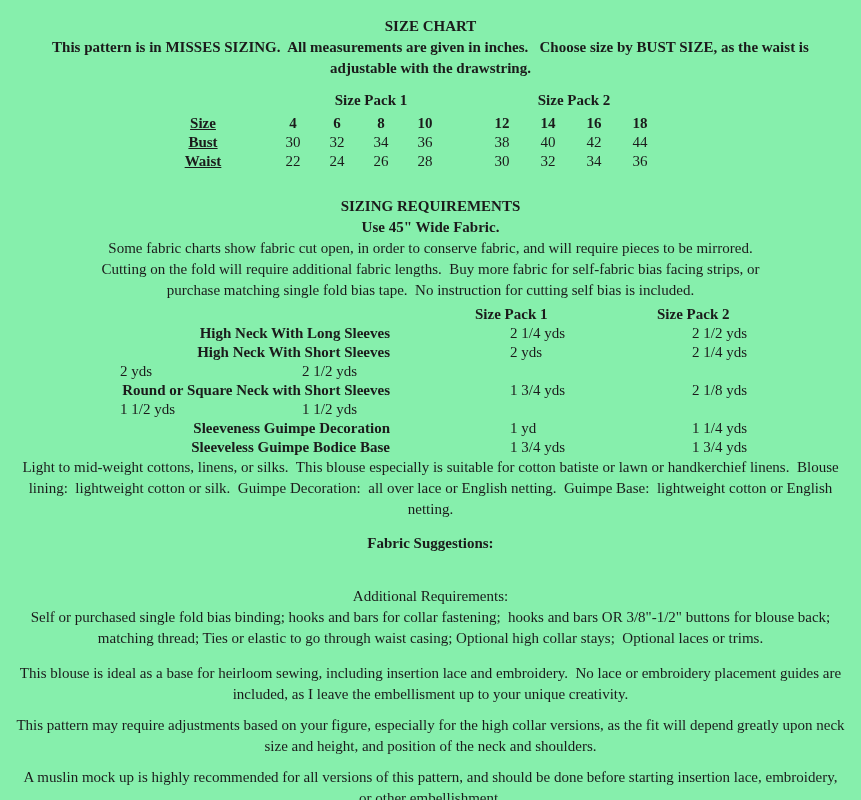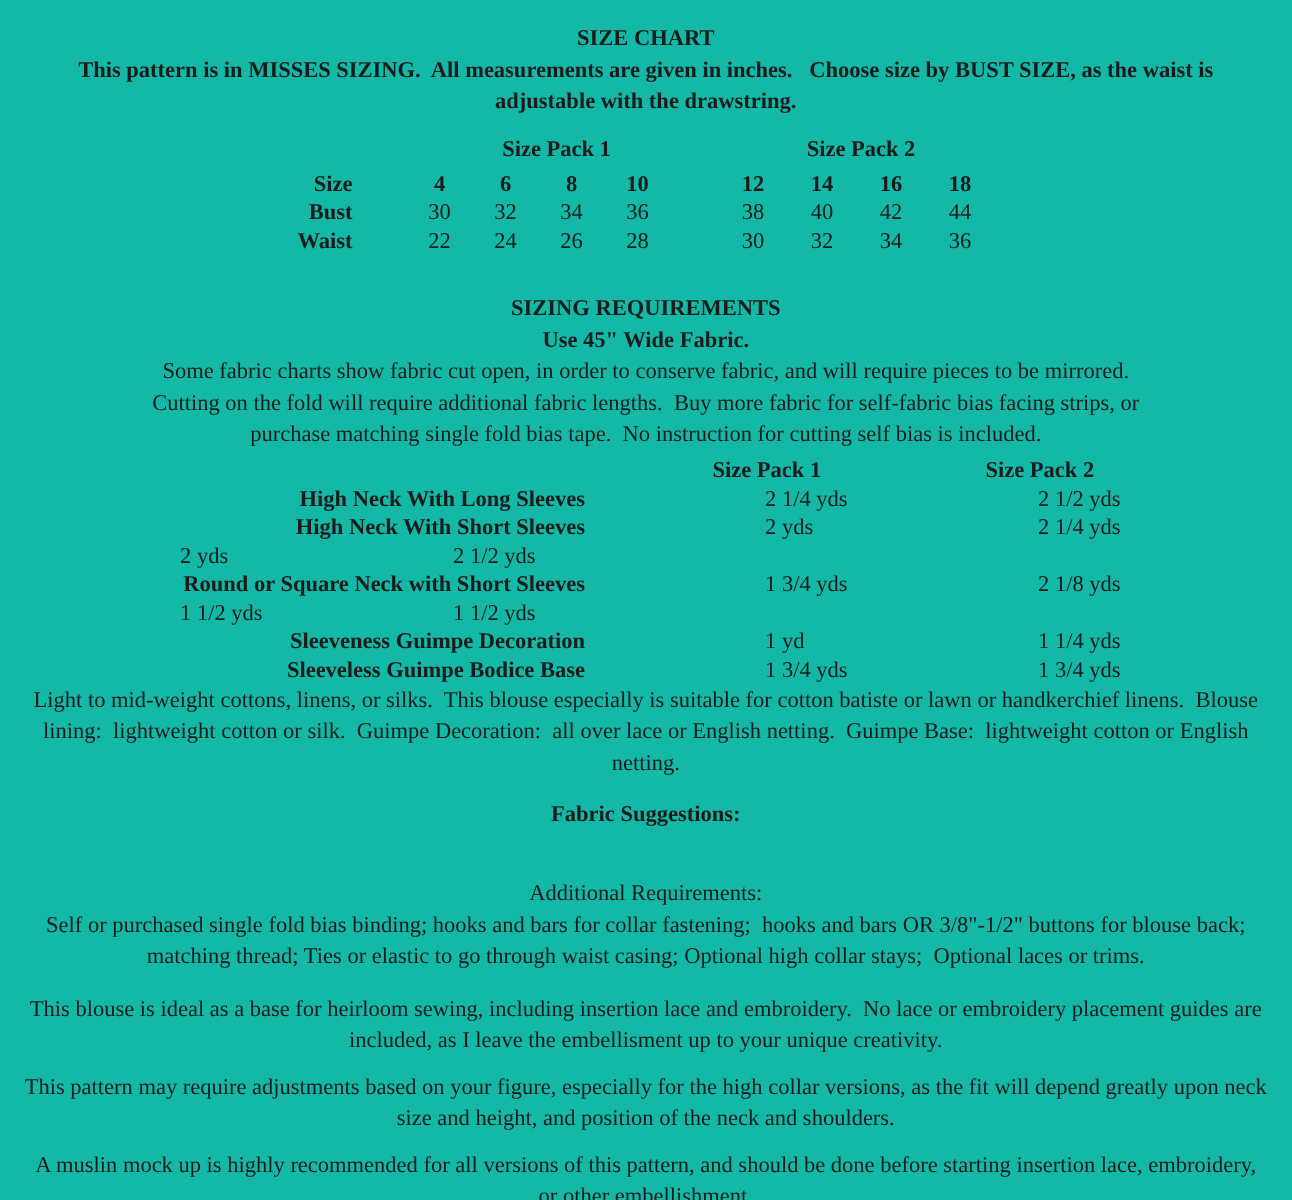--- a/index.html
+++ b/index.html
@@ -5,42 +5,42 @@
   html, body {
     margin: 0;
     padding: 0;
     background: #ffffff;
   }
   .doc {
     width: 861px;
     height: 800px;
     box-sizing: border-box;
     padding-top: 16px;
-    background: #14b8a6;
+    background: #86efac;
     color: #1b1b1b;
     font-family: "Liberation Serif", serif;
     font-size: 15px;
     line-height: 21px;
     overflow: hidden;
   }
   .center {
     text-align: center;
     white-space: pre-wrap;
   }
   .b { font-weight: bold; }
 
   
   .sc { margin-left: 171px; margin-top: 11px; }
   .sc-head { display: flex; font-weight: bold; line-height: 21px; margin-bottom: 3px; }
   .sc-head .h-sp1 { width: 112px; }
   .sc-head .sc-h1 { width: 176px; text-align: center; }
   .sc-head .h-sp2 { width: 23px; }
   .sc-head .sc-h2 { width: 184px; text-align: center; }
   .sc-row { display: flex; line-height: 19px; }
-  .sc-label { width: 64px; text-align: right; font-weight: bold; }
+  .sc-label { width: 64px; text-align: center; font-weight: bold; text-decoration: underline; }
   .sc-gap1 { width: 36px; }
   .sc-gap2 { width: 32px; }
   .sc-num { width: 44px; text-align: center; }
   .sc-num.p2 { width: 46px; }
   .sc-row.bold-nums .sc-num { font-weight: bold; }
 
   
   .yt { margin-top: 4px; }
   .yt-head { display: flex; font-weight: bold; line-height: 19px; }
   .yt-head .yt-sp { width: 390px; }

